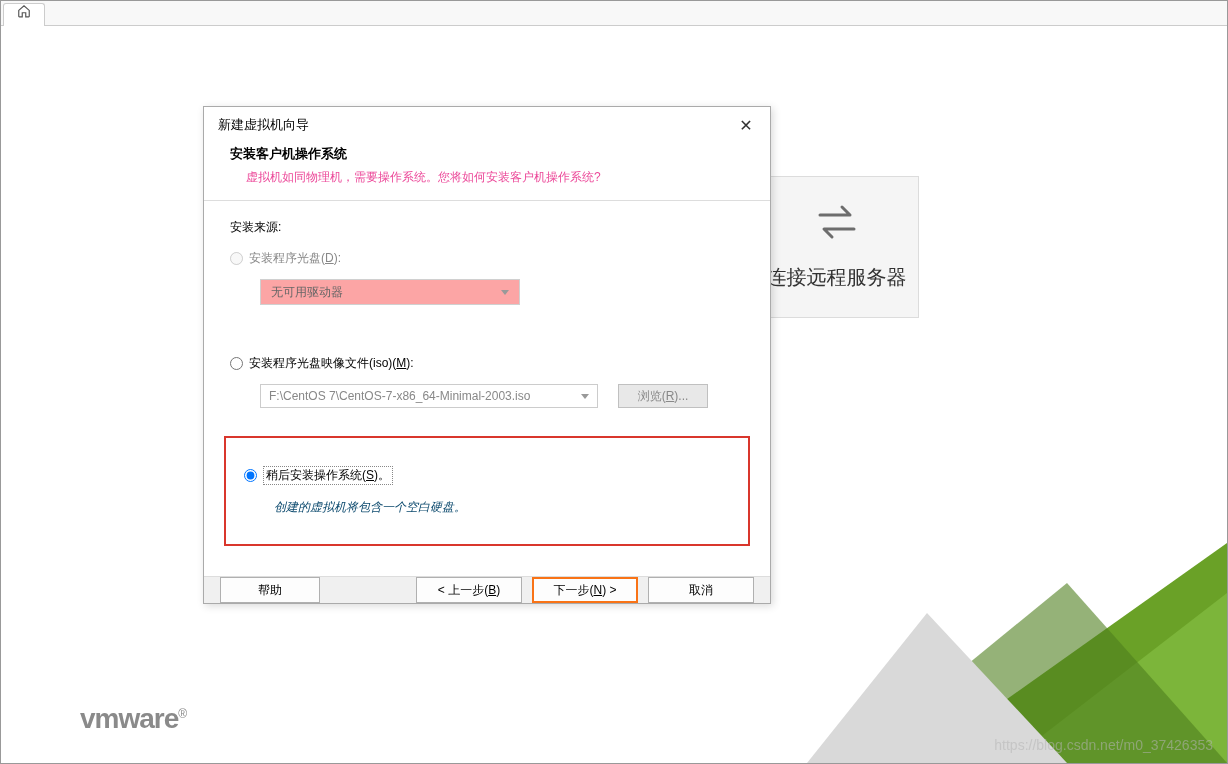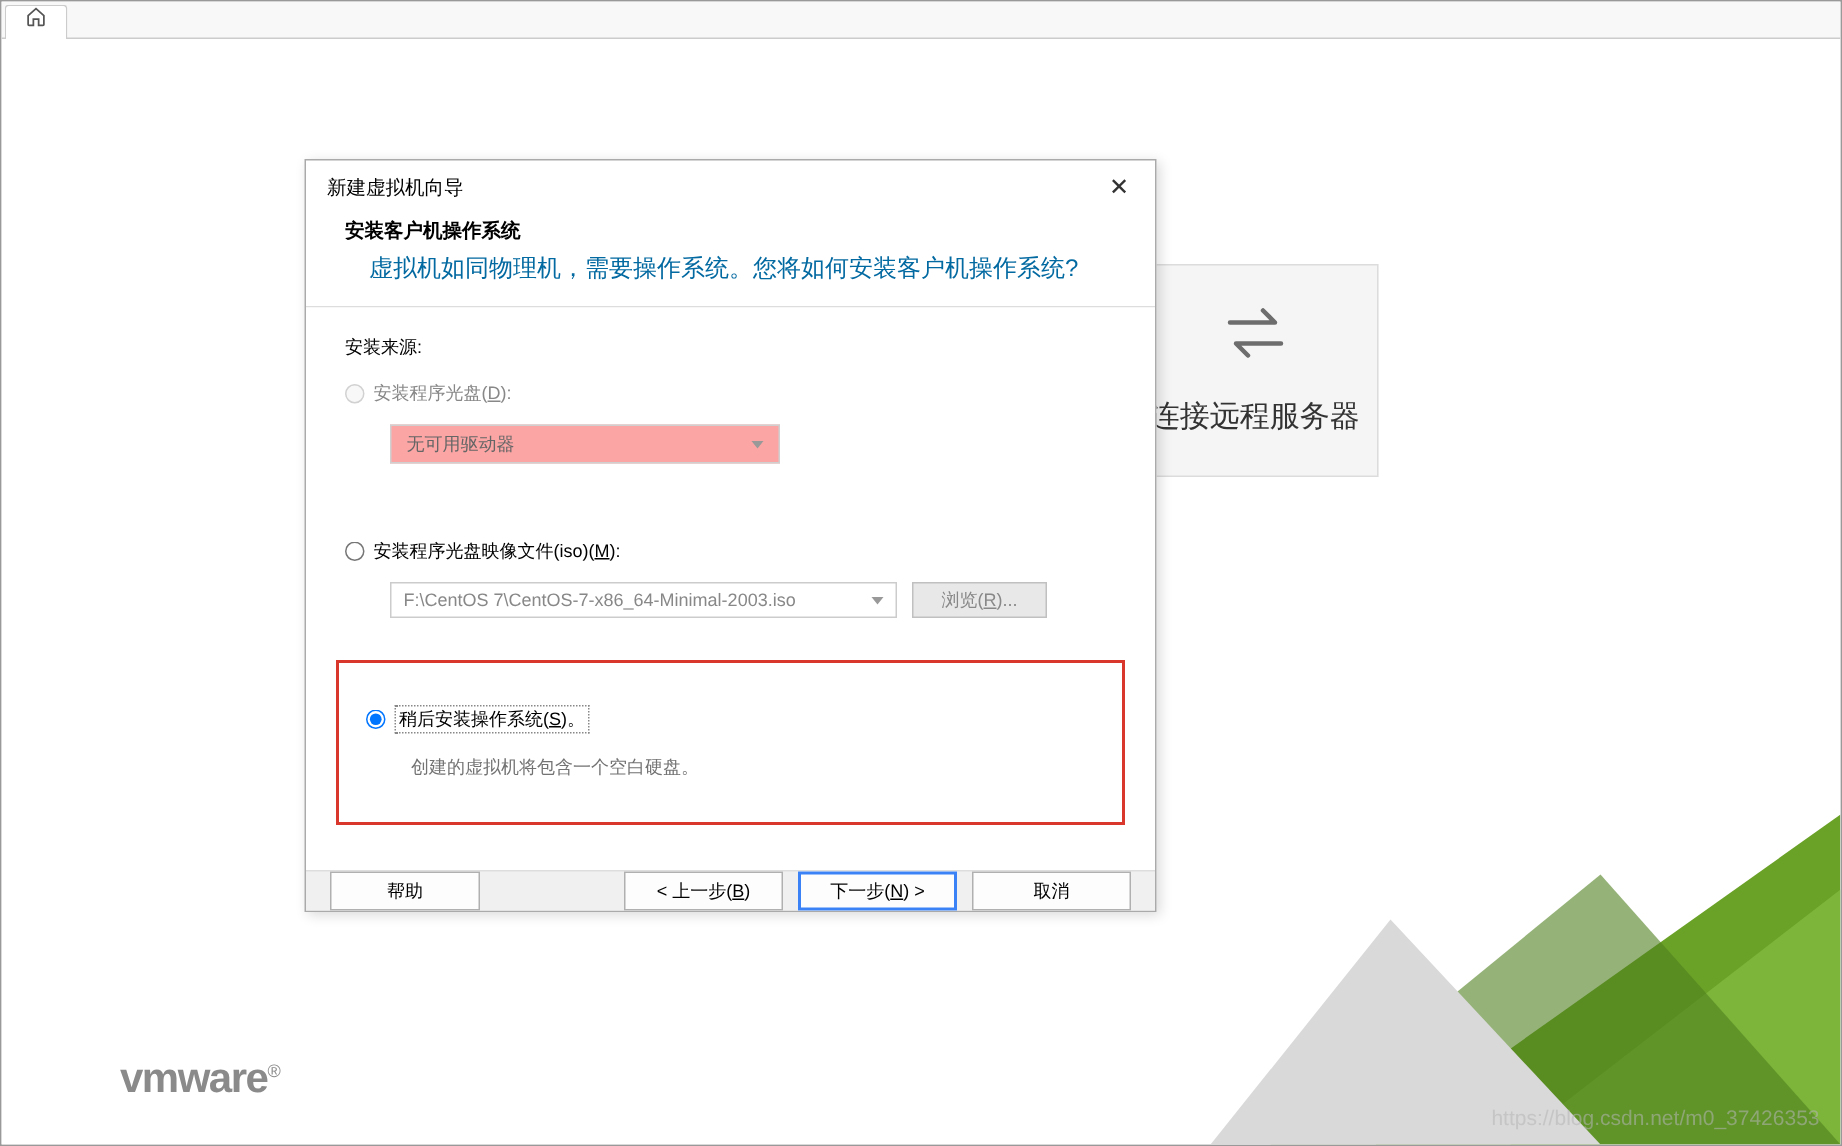--- a/index.html
+++ b/index.html
@@ -13,42 +13,42 @@
 .remote-card .label { font-size: 20px; color: #333; }
 .logo { position: absolute; left: 55px; bottom: 28px; font-size: 28px; font-weight: bold; letter-spacing: -1px; color: #8a8a8a; font-family: Arial, sans-serif; margin-left: 24px; }
 .logo sup { font-size: 12px; font-weight: normal; }
 .watermark { position: absolute; right: 14px; bottom: 10px; color: rgba(180,180,180,0.55); font-size: 14px; font-family: Arial, sans-serif; }
 .bg-decor svg { position: absolute; right: 0; bottom: 0; }
 .dialog { position: absolute; left: 202px; top: 80px; width: 568px; background: #fff; border: 1px solid #aaa; box-shadow: 2px 2px 8px rgba(0,0,0,0.15); }
 .dlg-titlebar { display: flex; justify-content: space-between; align-items: center; padding: 8px 12px 6px 14px; font-size: 13px; }
 .dlg-close { width: 24px; height: 20px; display: flex; align-items: center; justify-content: center; font-size: 16px; cursor: pointer; color: #333; }
 .dlg-header { padding: 4px 26px 14px 26px; border-bottom: 1px solid #ddd; }
 .dlg-header h2 { font-size: 13px; font-weight: bold; margin-bottom: 6px; }
-.dlg-header p { font-size: 16px; color: #0369a1; padding-left: 16px; }
+.dlg-header p { font-size: 12px; color: #ec4899; padding-left: 16px; }
 .dlg-body { padding: 18px 26px 30px 26px; background: #fff; }
 .src-label { margin-bottom: 14px; }
 .option { margin-bottom: 12px; display: flex; align-items: center; gap: 6px; }
 .option input[type=radio] { margin: 0; }
 .option.disabled { color: #888; }
 .option u { text-decoration: underline; }
 .dropdown { margin: 6px 0 10px 30px; width: 260px; height: 26px; background: #fca5a5; border: 1px solid #d0d0d0; display: flex; align-items: center; padding: 0 10px; color: #666; position: relative; }
 .dropdown::after { content: ""; border-left: 4px solid transparent; border-right: 4px solid transparent; border-top: 5px solid #999; position: absolute; right: 10px; }
-.iso-row { display: flex; gap: 10px; margin: 6px 0 10px 30px; align-items: flex-end; }
+.iso-row { display: flex; gap: 20px; margin: 6px 0 10px 30px; align-items: flex-end; }
 .iso-input { width: 338px; height: 24px; border: 1px solid #ccc; background: #fff; color: #888; padding: 0 8px; font-size: 12px; position: relative; display: flex; align-items: center; }
 .iso-input::after { content: ""; border-left: 4px solid transparent; border-right: 4px solid transparent; border-top: 5px solid #999; position: absolute; right: 8px; }
 .browse-btn { width: 90px; height: 24px; border: 1px solid #c0c0c0; background: #e8e8e8; color: #888; font-size: 12px; cursor: default; }
 .red-box { border: 2px solid #d9362c; padding: 28px 10px 28px 18px; margin: 28px -6px 0 -6px; }
 .later-option { display: flex; align-items: center; gap: 6px; }
 .later-option .lbl { border: 1px dotted #888; padding: 0 2px; }
-.later-desc { margin: 14px 0 0 30px; color: #737373; }
+.later-desc { margin: 14px 0 0 30px; color: #0c4a6e; font-style: italic; }
 .dlg-footer { border-top: 1px solid #ddd; padding: 0 16px; display: flex; gap: 10px; background: #f0f0f0; }
 .btn { height: 26px; border: 1px solid #b0b0b0; background: #fdfdfd; font-size: 12px; cursor: pointer; display: flex; align-items: center; justify-content: center; }
 .btn.help { width: 100px; margin-right: auto; }
 .btn.nav { width: 106px; }
-.btn.primary { border: 2px solid #3b82f6; text-align: center; }
+.btn.primary { border: 2px solid #f97316; text-align: center; }
 .btn u { text-decoration: underline; }
 .spacer40 { height: 40px; }
 </style>
 </head>
 <body>
 
 <div class="tab-bar">
   <div class="tab">
     <span>
       <svg width="14" height="14" viewBox="0 0 24 24" fill="none" stroke="#555" stroke-width="2">

